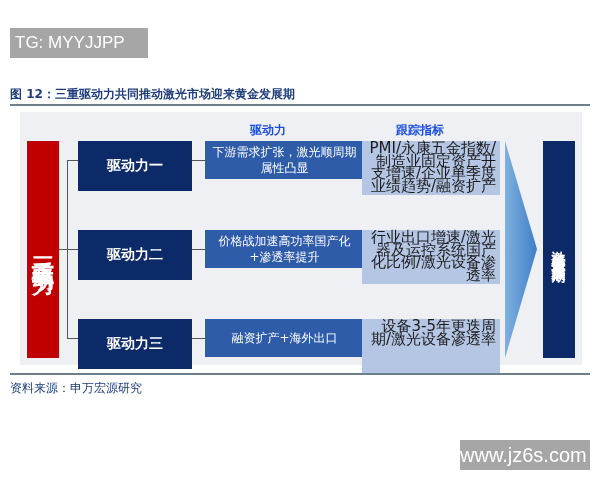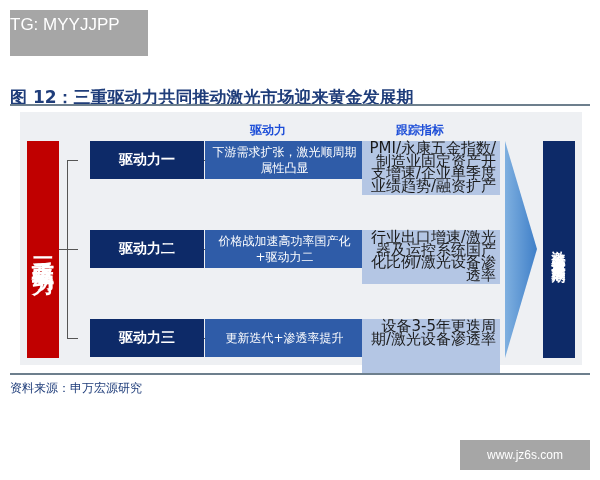--- a/index.html
+++ b/index.html
@@ -1,29 +1,29 @@
 <!DOCTYPE html>
 <html><head>
 <meta charset="utf-8">
 <style>
   * { margin:0; padding:0; box-sizing:border-box; }
   body { width:600px; height:480px; background:#ffffff; position:relative; overflow:hidden;
          font-family:"DejaVu Sans","Liberation Sans",sans-serif; }
   .wm { position:absolute; background:#a6a6a6; color:#ffffff; font-family:"Liberation Sans",sans-serif; }
-  .wm-tg { left:10px; top:10px; width:138px; height:46px; font-size:17px; line-height:30px; }
-  .wm-www { left:460px; top:440px; width:130px; height:30px; font-size:12px; line-height:30px; text-align:center; }
-  .fig-title { position:absolute; left:10px; top:86px; font-size:17px; font-weight:bold; color:#1f3d7a; }
+  .wm-tg { left:10px; top:28px; width:138px; height:30px; font-size:17px; line-height:30px; padding-left:5px; }
+  .wm-www { left:460px; top:440px; width:130px; height:30px; font-size:20px; line-height:30px; text-align:left; }
+  .fig-title { position:absolute; left:10px; top:86px; font-size:12px; font-weight:bold; color:#1f3d7a; }
   .rule { position:absolute; left:10px; width:580px; height:2px; background:#6d7f8d; }
   .panel { position:absolute; left:20px; top:112px; width:562px; height:253px; background:#eef0f3; }
   .red-bar { position:absolute; left:27px; top:141px; width:32px; height:217px; background:#c00000;
              color:#fff; font-size:22px; font-weight:bold; display:flex; align-items:center; justify-content:center;
              writing-mode:vertical-rl; letter-spacing:4px; }
   .line { position:absolute; background:#555; }
-  .drv { position:absolute; left:78px; width:114px; height:38px; background:#0d2a68; color:#fff;
-         font-size:14px; font-weight:bold; display:flex; align-items:center; justify-content:center;margin-left:12px; }
+  .drv { position:absolute; left:78px; width:114px; height:50px; background:#0d2a68; color:#fff;
+         font-size:14px; font-weight:bold; display:flex; align-items:center; justify-content:center; }
   .desc { position:absolute; left:205px; width:159px; height:38px; background:#2f5ca8; color:#fff;
           font-size:12px; line-height:16px; display:flex; align-items:center; justify-content:center; text-align:center; padding:0 4px; }
   .ind { position:absolute; left:362px; width:138px; height:54px; background:#b4c6e4; color:#1a1a1a;
          font-size:15px; line-height:12.5px; padding:1px 4px;text-align:right; }
   .hdr { position:absolute; top:122px; color:#1d4ed8; font-size:12px; font-weight:bold; }
   .arrow { position:absolute; left:505px; top:141px; width:32px; height:217px; }
   .dark-bar { position:absolute; left:543px; top:141px; width:32px; height:217px; background:#0d2a68; color:#fff;
               font-size:14px; font-weight:bold; display:flex; align-items:center; justify-content:center;
               writing-mode:vertical-rl; letter-spacing:2px; }
   .source { position:absolute; left:10px; top:380px; font-size:12px; color:#1f3d7a; }
@@ -53,25 +53,25 @@
 <div class="line" style="left:192px;top:338px;width:13px;height:1px"></div>
 <div class="line" style="left:340px;top:160px;width:22px;height:1px"></div>
 <div class="line" style="left:340px;top:249px;width:22px;height:1px"></div>
 <div class="line" style="left:340px;top:338px;width:22px;height:1px"></div>
 
 <div class="drv" style="top:141px">驱动力一</div>
 <div class="desc" style="top:141px">下游需求扩张，激光顺周期属性凸显</div>
 <div class="ind" style="top:141px">PMI/永康五金指数/制造业固定资产开支增速/企业单季度业绩趋势/融资扩产</div>
 
 <div class="drv" style="top:230px">驱动力二</div>
-<div class="desc" style="top:230px">价格战加速高功率国产化+驱动力二</div>
+<div class="desc" style="top:230px">价格战加速高功率国产化+渗透率提升</div>
 <div class="ind" style="top:230px">行业出口增速/激光器及运控系统国产化比例/激光设备渗透率</div>
 
 <div class="drv" style="top:319px">驱动力三</div>
-<div class="desc" style="top:319px">更新迭代+渗透率提升</div>
+<div class="desc" style="top:319px">融资扩产+海外出口</div>
 <div class="ind" style="top:319px">设备3-5年更迭周期/激光设备渗透率</div>
 
 <svg class="arrow" viewBox="0 0 32 217">
   <defs>
       <linearGradient id="ag" x1="0" x2="1">
         <stop offset="0" stop-color="#7fb0e0"></stop>
         <stop offset="1" stop-color="#3f7fc8"></stop>
       </linearGradient>
     </defs>
   <polygon points="0,0 32,108 0,217" fill="url(#ag)"></polygon>

